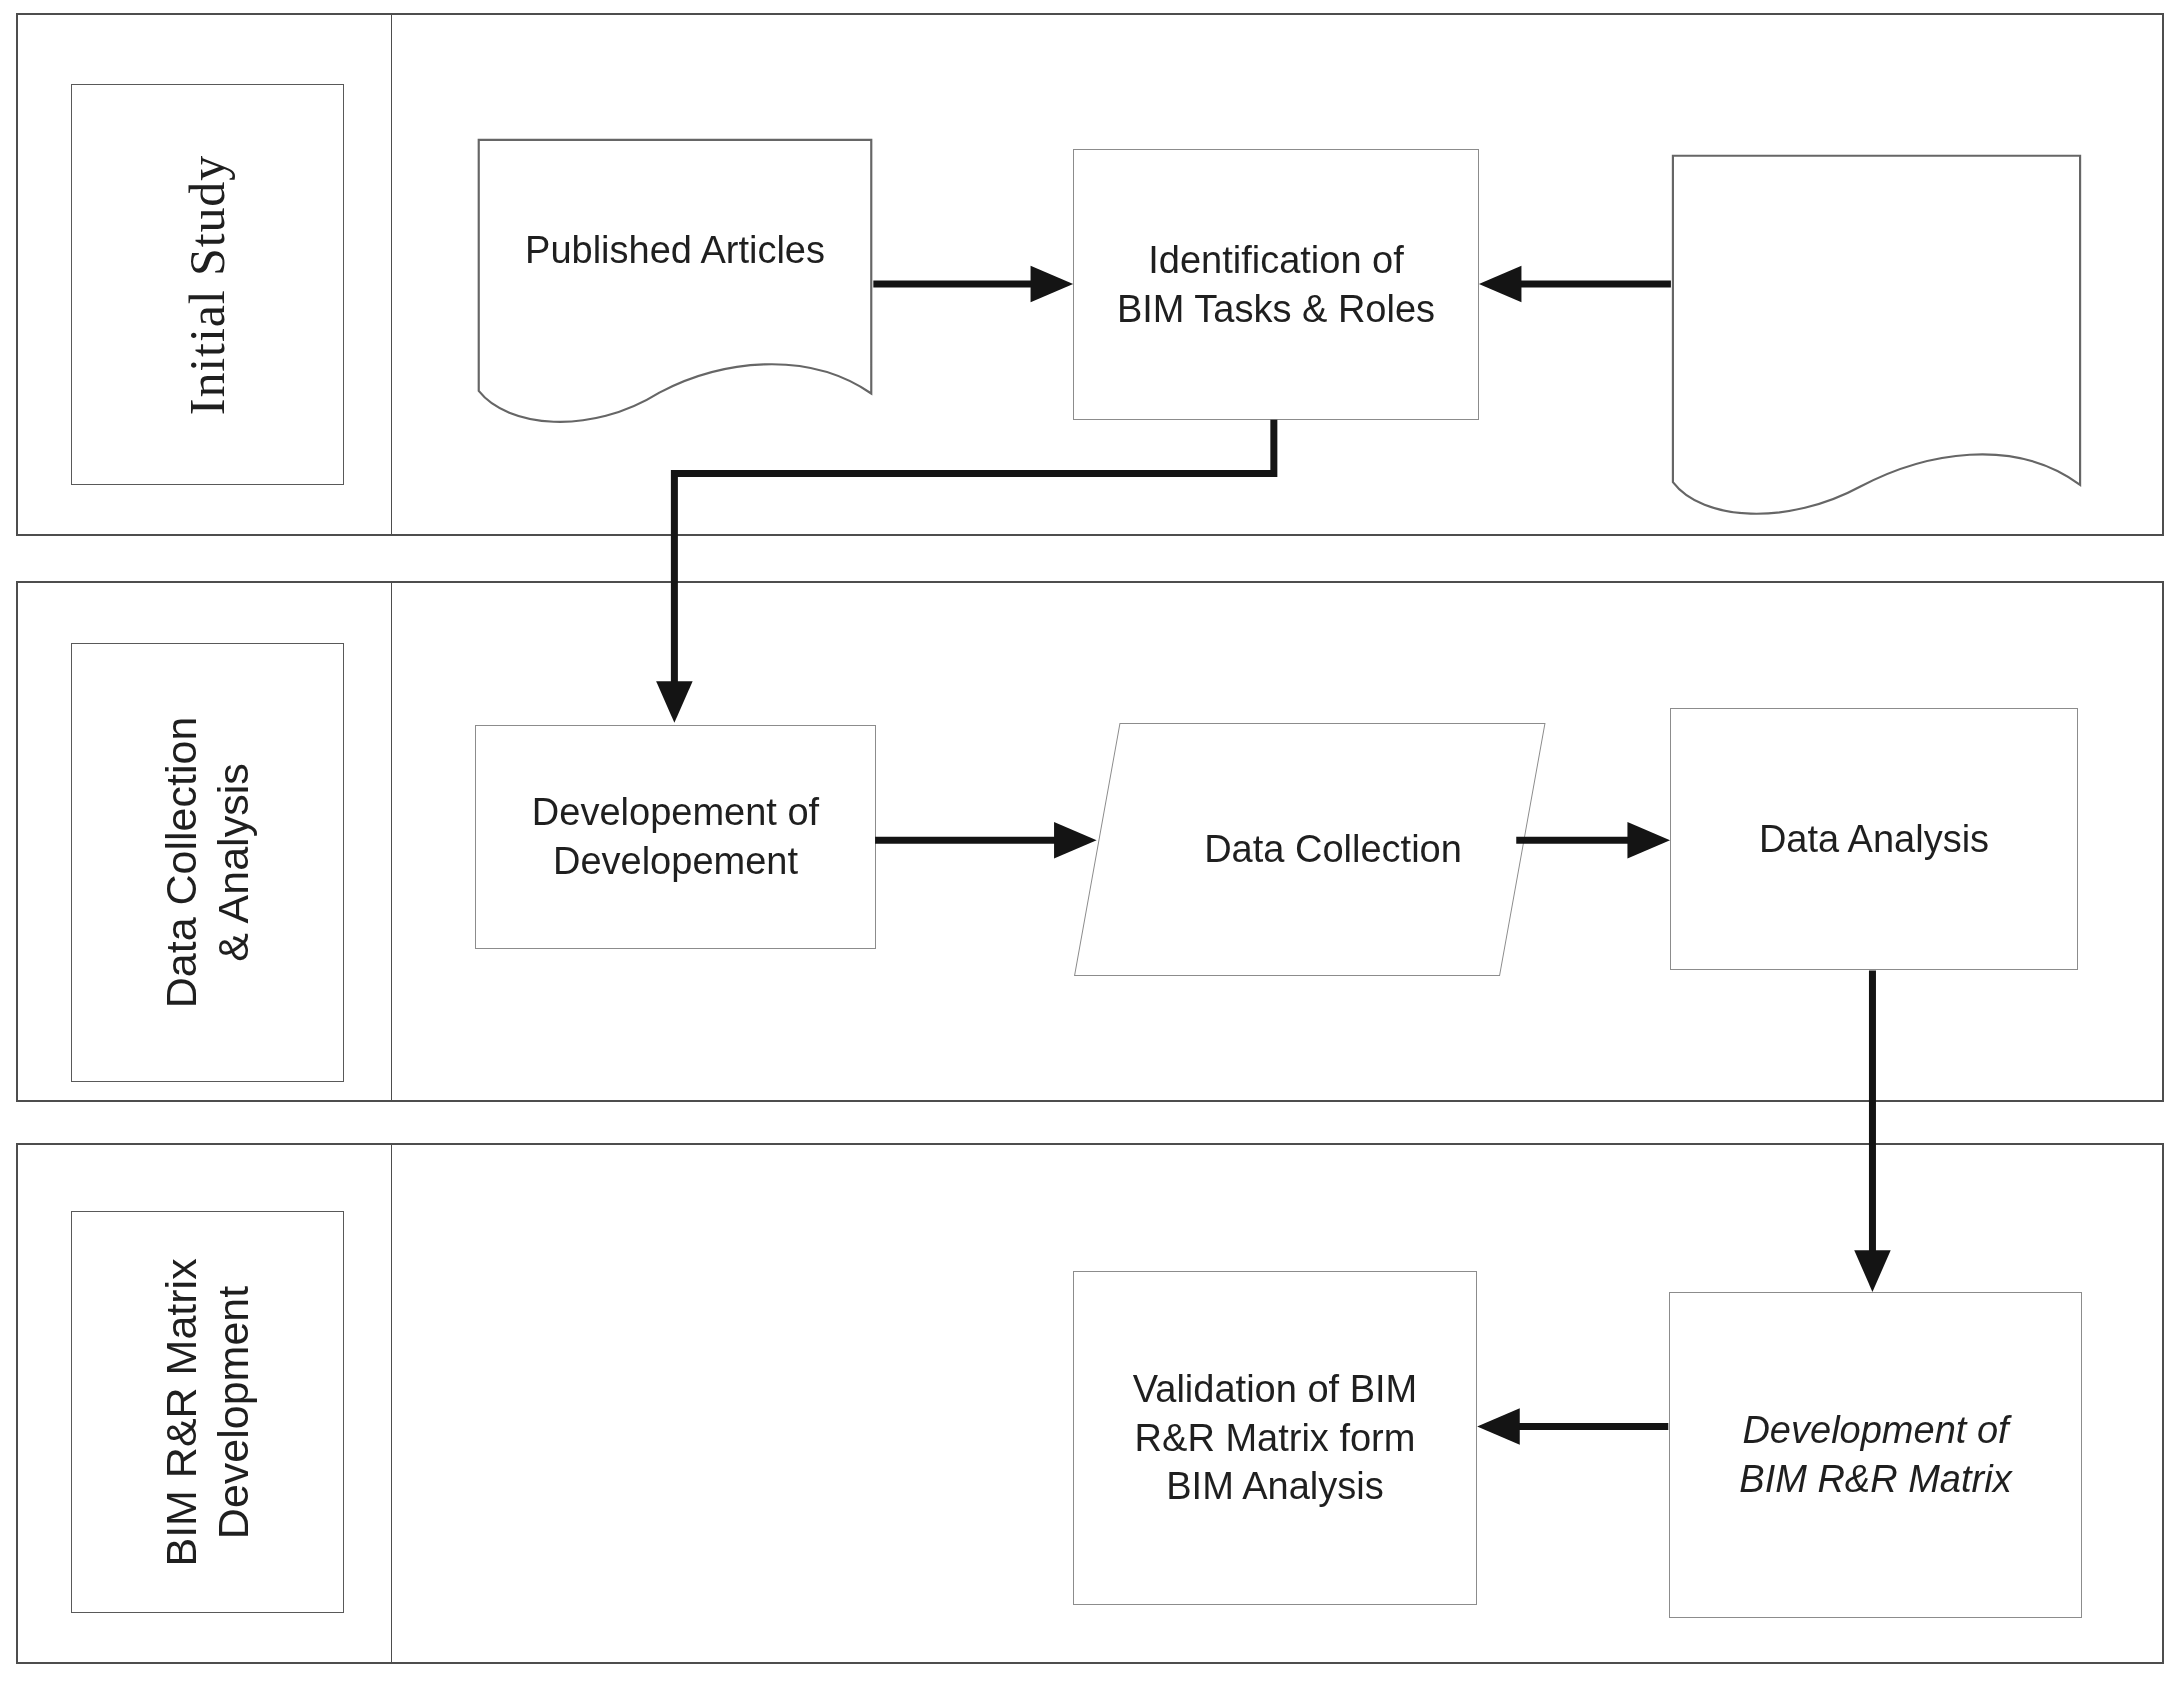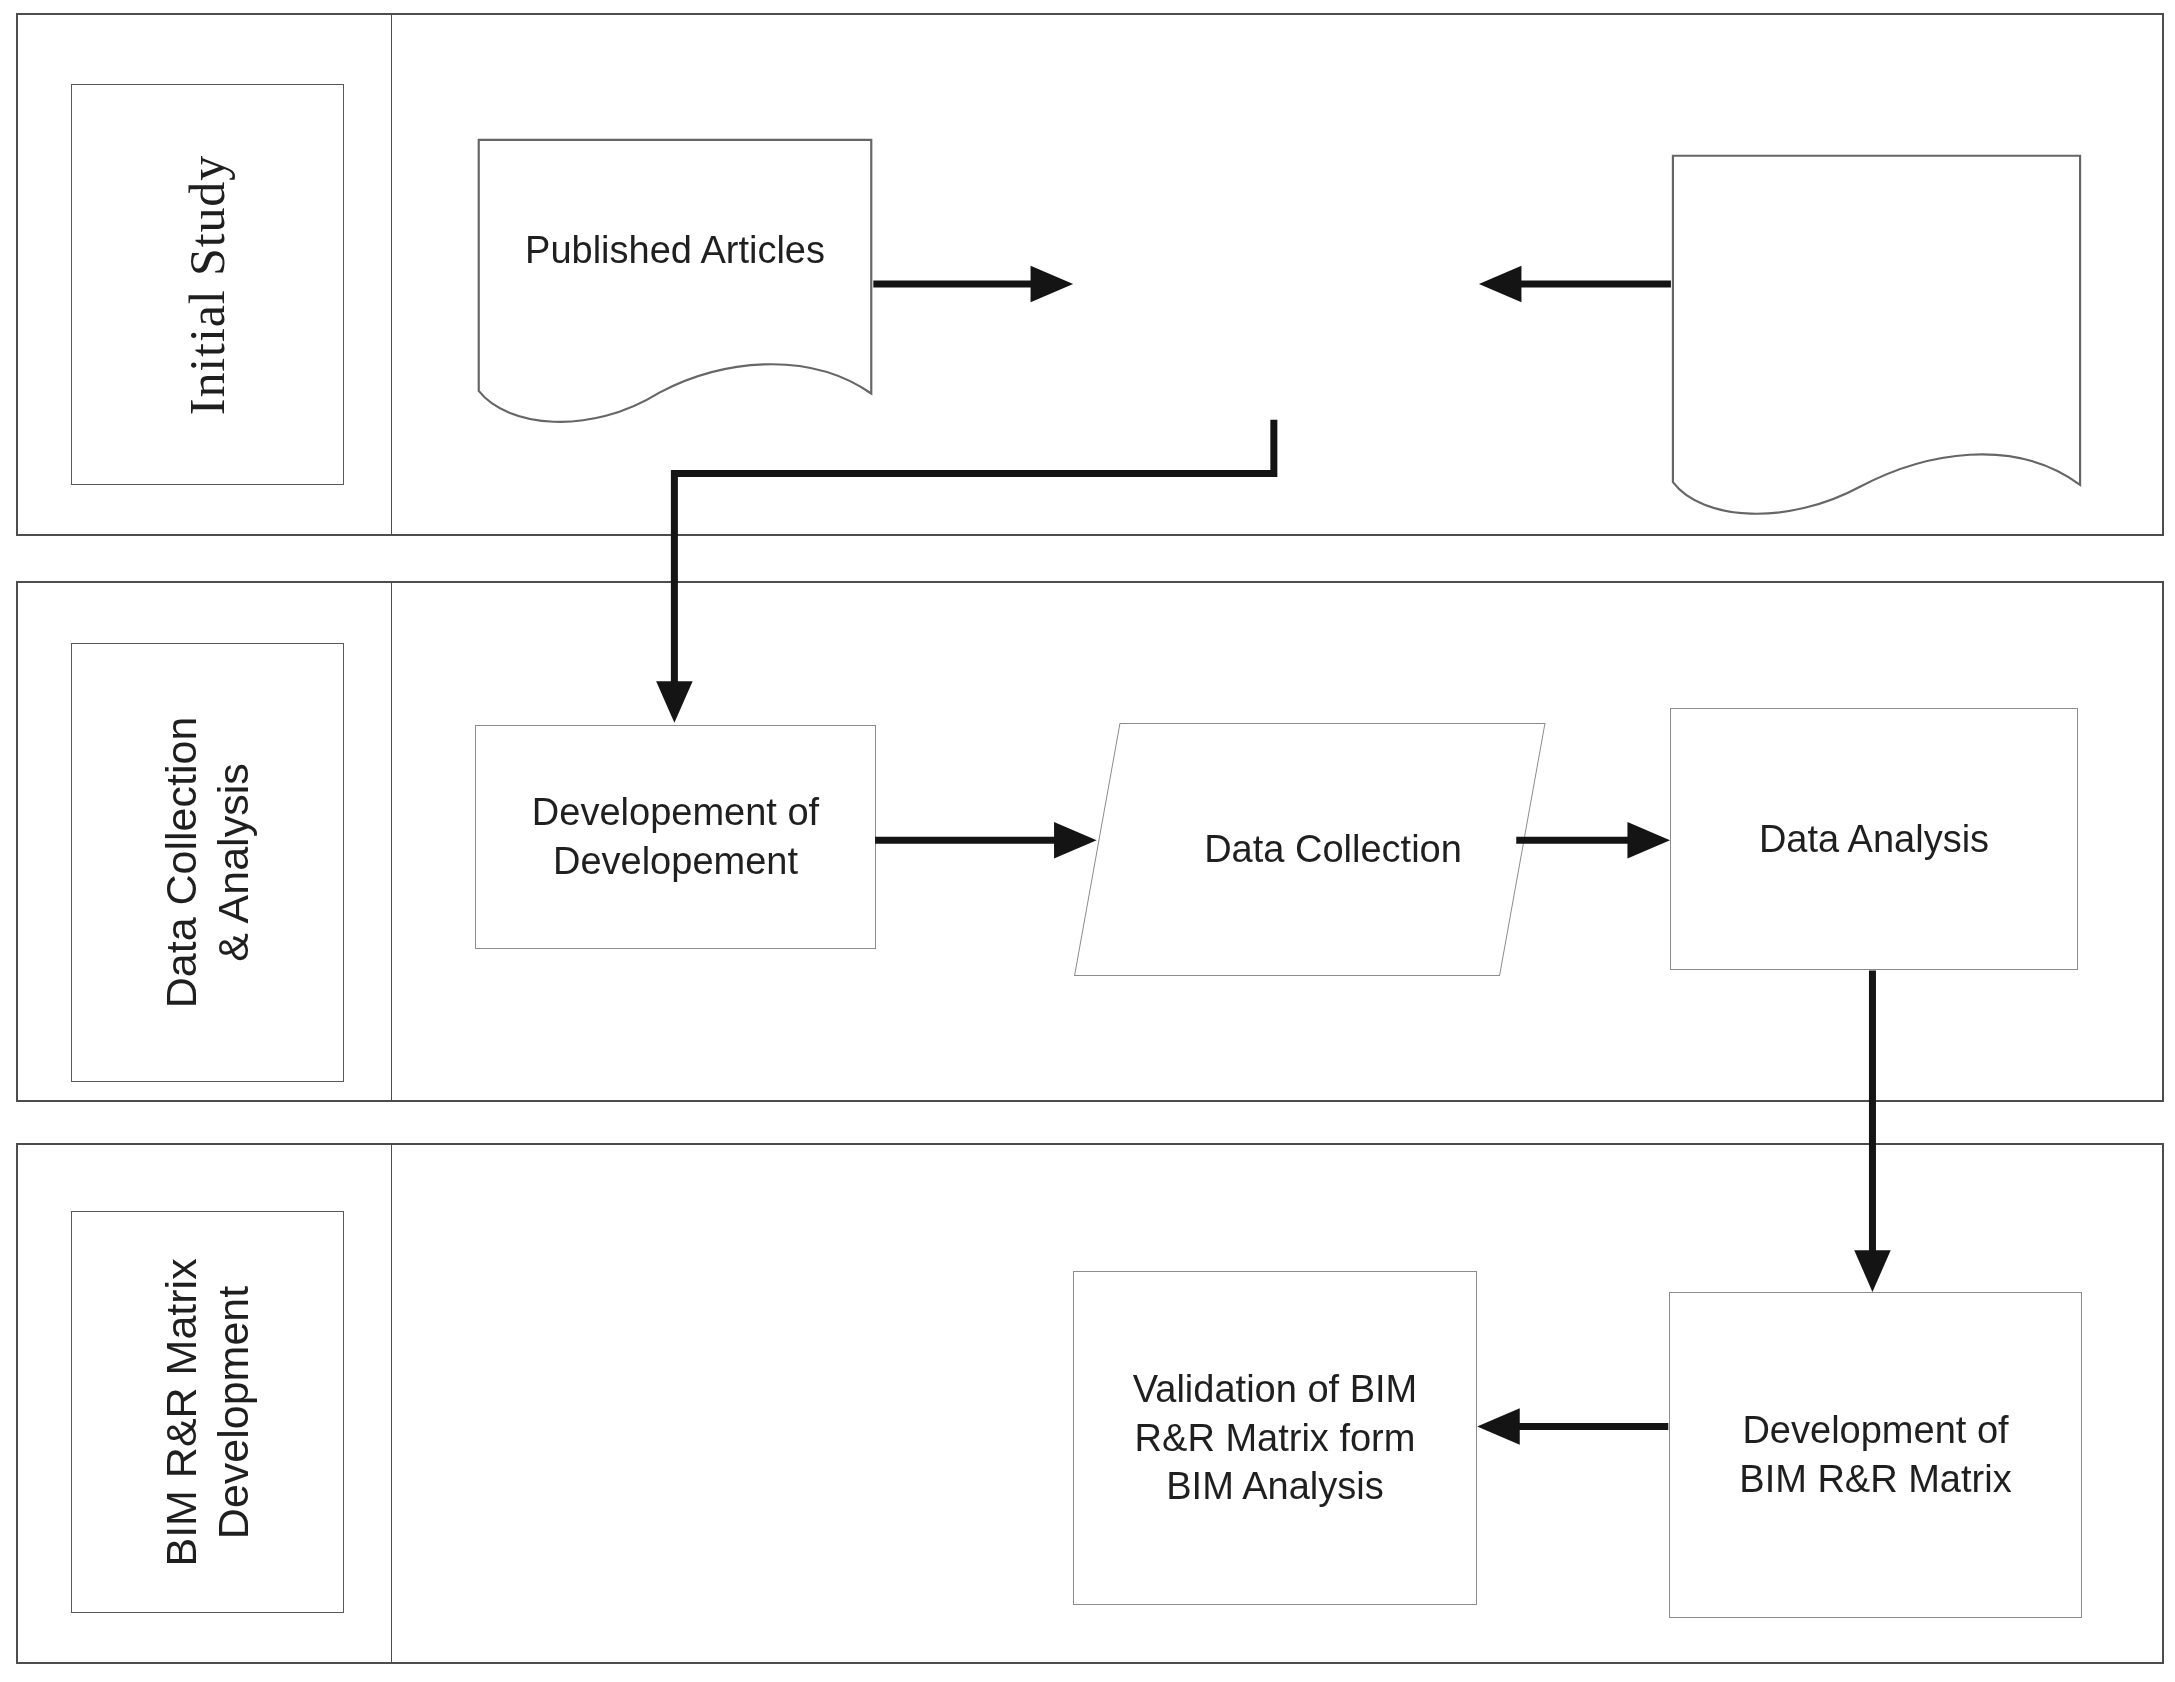--- a/index.html
+++ b/index.html
@@ -61,20 +61,24 @@
 
   <div class="abs" style="left:477px;top:138px;width:396px;height:313px;">
     <svg class="doc-shape" width="396" height="313" viewBox="0 0 456 360">
       <path d="M 2,2 H 454 V 294 C 380,243 280,256 210,293 C 130,343 35,333 2,291 Z" fill="#ffffff" stroke="#666666" stroke-width="2.5"></path>
     </svg>
     <div class="abs doc-text" style="left:0;top:0;width:396px;height:224px;">
       <div>Published Articles</div>
     </div>
   </div>
 
+  <div class="abs process" style="left:1073px;top:149px;width:406px;height:271px;">
+    <div>Identification of</div>
+    <div>BIM Tasks &amp; Roles</div>
+  </div>
 
   <div class="abs" style="left:1671px;top:154px;width:411px;height:382px;">
     <svg class="doc-shape" width="411" height="382" viewBox="0 0 473 440">
       <path d="M 2,2 H 471 V 381 C 395,325 292,344 218,383 C 135,428 36,423 2,378 Z" fill="#ffffff" stroke="#666666" stroke-width="2.5"></path>
     </svg>
   </div>
 
   <div class="abs lane-label-cell" style="left:15.6px;top:581px;width:377px;height:521px;"></div>
   <div class="abs lane-content-cell" style="left:391px;top:581px;width:1773px;height:521px;"></div>
   <div class="abs inner-label-box" style="left:71px;top:643px;width:273px;height:439px;">
@@ -106,21 +110,21 @@
       <div>Development</div>
     </div>
   </div>
 
   <div class="abs process" style="left:1073px;top:1271px;width:404px;height:334px;">
     <div>Validation of BIM</div>
     <div>R&amp;R Matrix form</div>
     <div>BIM Analysis</div>
   </div>
 
-  <div class="abs process" style="left:1669px;top:1292px;width:413px;height:326px;">
+  <div class="abs process" style="left:1669px;top:1292px;width:413px;height:326px;font-style:italic;">
     <div>Development of</div>
     <div>BIM R&amp;R Matrix</div>
   </div>
 
   <svg class="connectors" width="2175" height="1682" viewBox="0 0 2503 1936">
 
     <g>
       <line x1="1005" y1="327" x2="1192" y2="327" stroke="#141414" stroke-width="7"></line>
       <polygon points="1235,327 1186,306 1186,348" fill="#141414"></polygon>
     </g>

